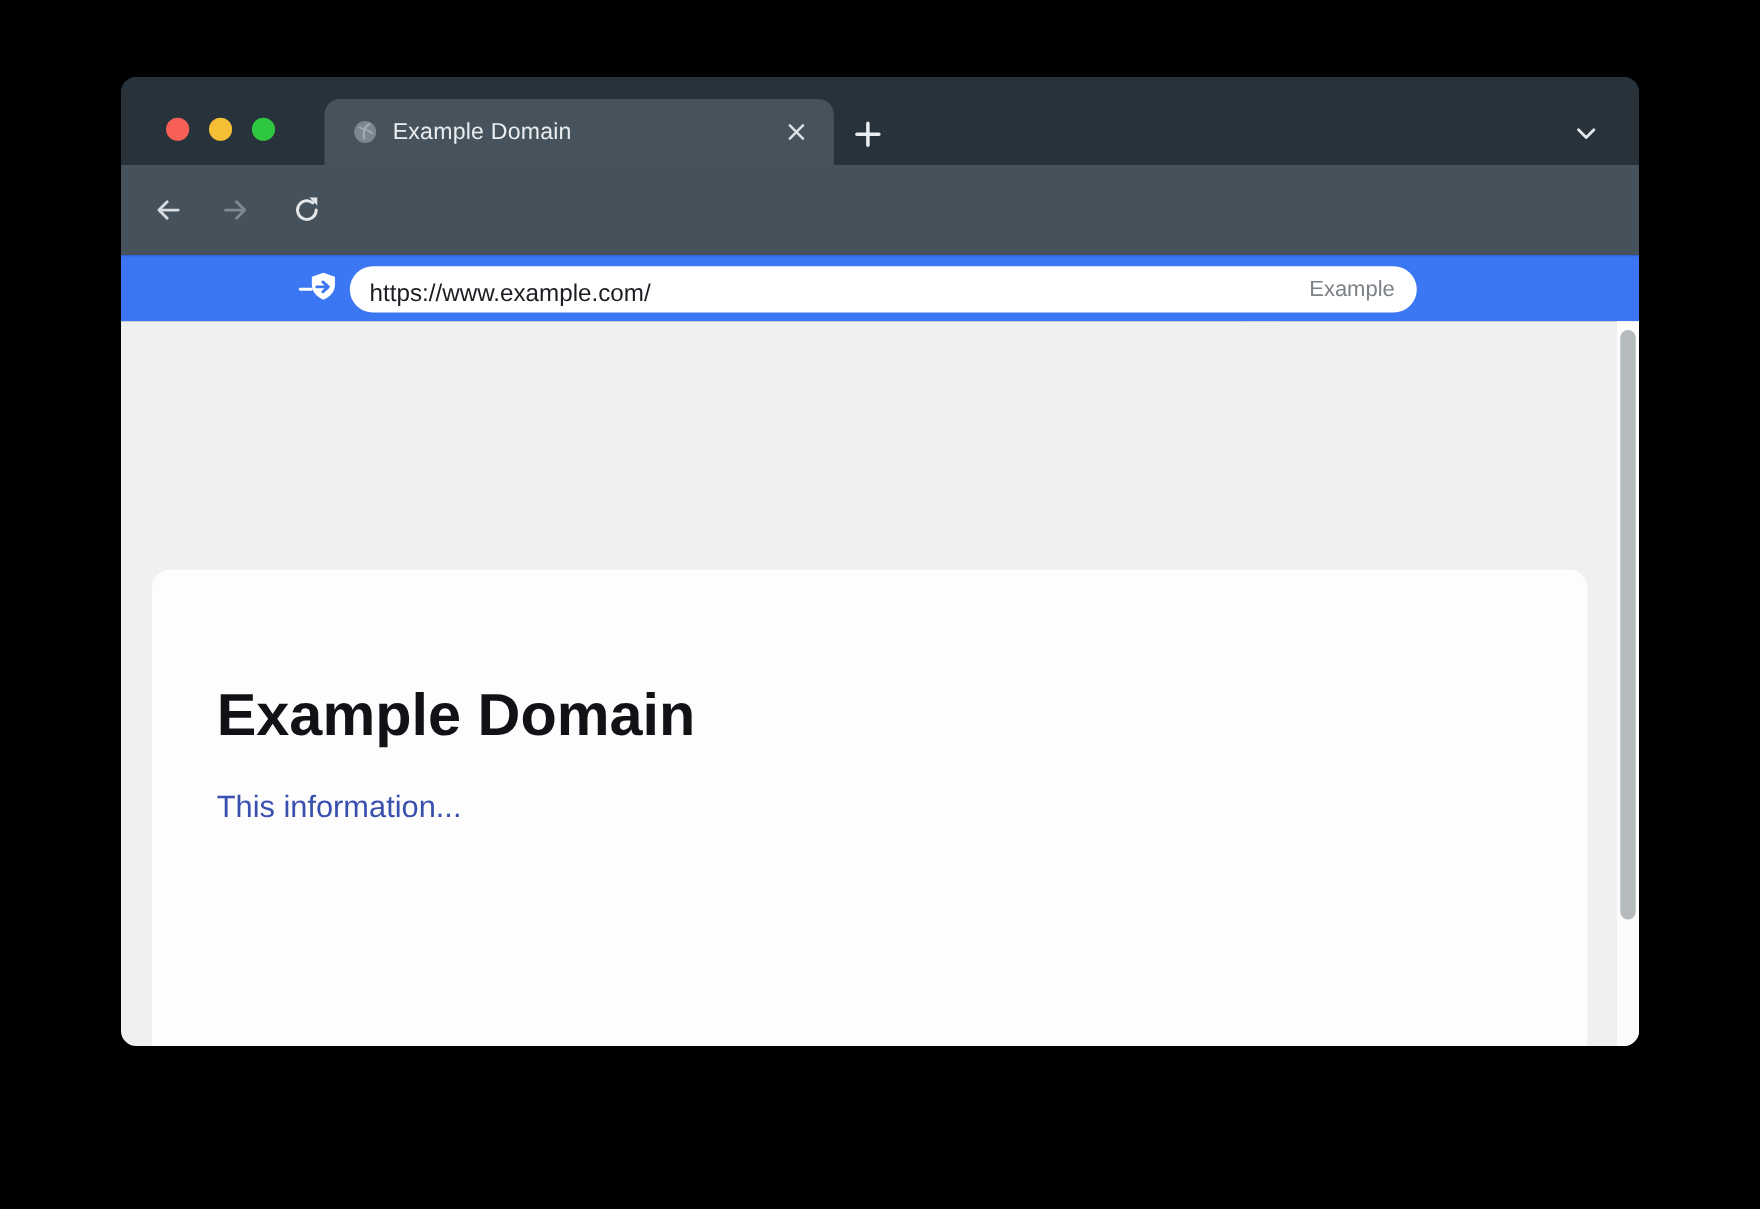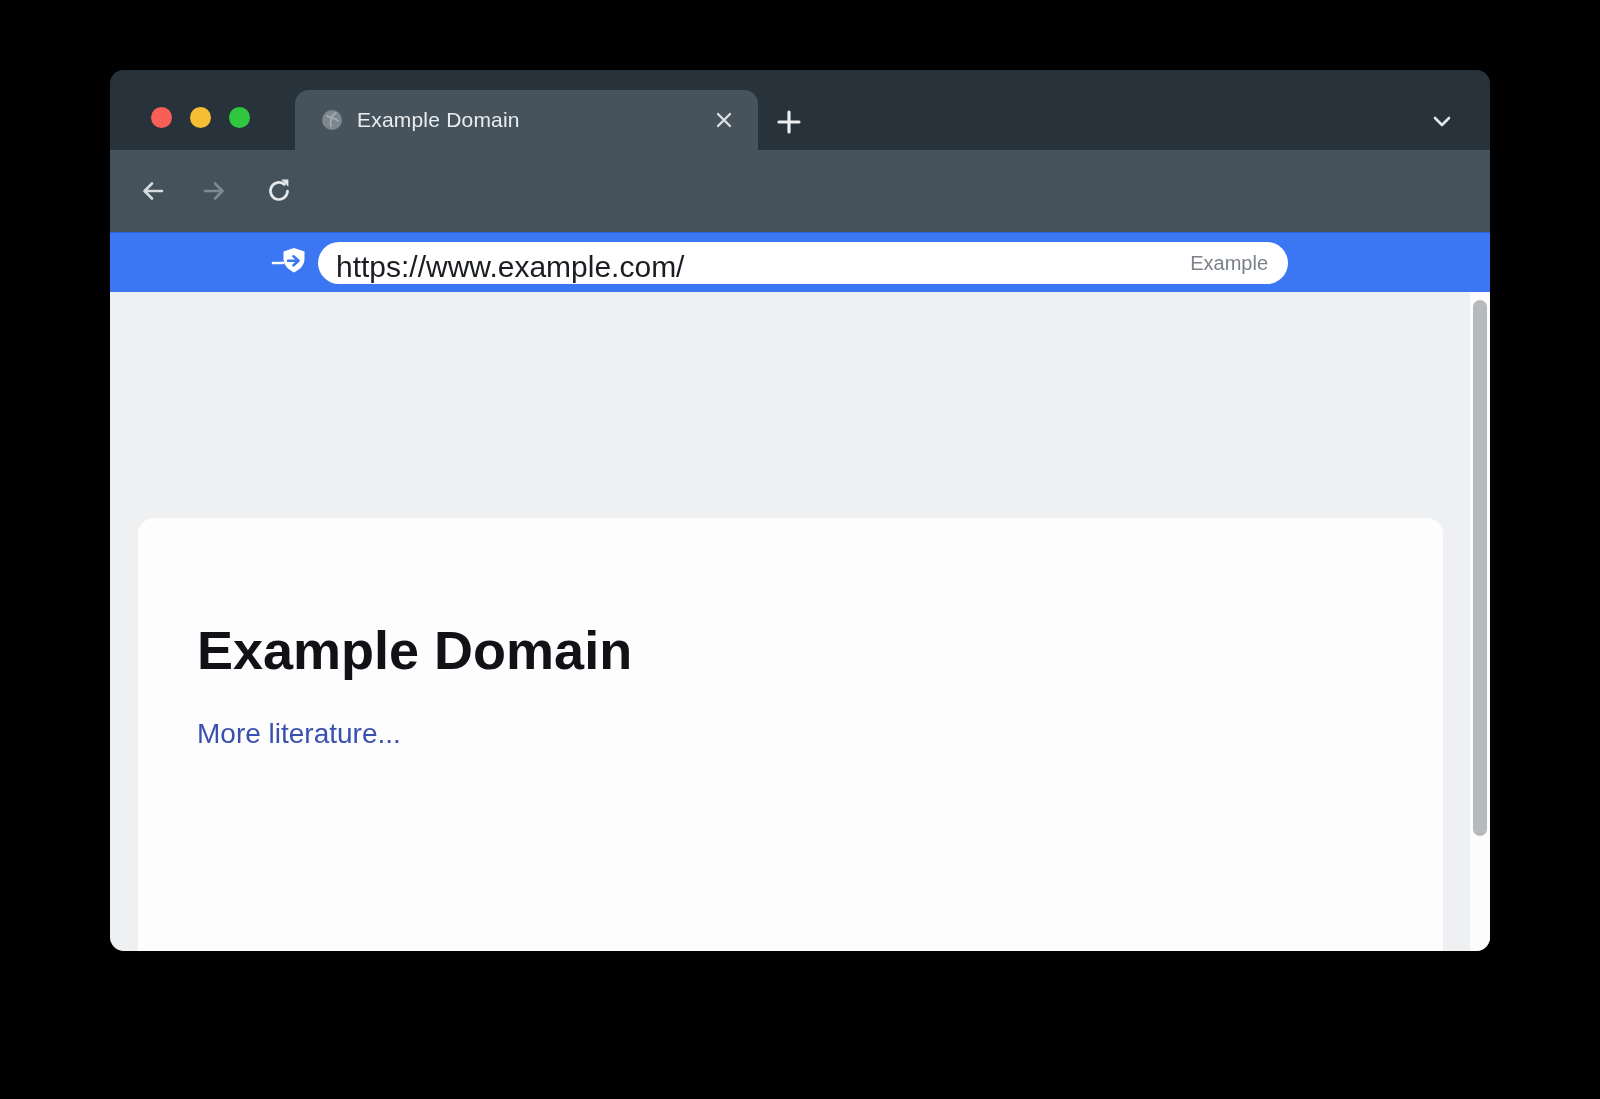--- a/index.html
+++ b/index.html
@@ -53,21 +53,21 @@
   .menu-dots span { width:5px; height:5px; border-radius:50%; background:#e5e9eb; }
 
   
   .iso-bar { position:absolute; left:0; top:162px; width:100%; height:60px; background:#3b77f2;
              border-top:1px solid #2c63d8; }
   .iso-shield { position:absolute; left:160px; top:13px; width:42px; height:34px; }
   .iso-pill { position:absolute; left:208px; top:9px; width:970px; height:42px;
               background:#fff; border-radius:21px; }
   .iso-url { position:absolute; left:0; top:0; width:780px; height:50px; border:none; outline:none;
              background:transparent; padding:0 0 0 18px; font-family:"Liberation Sans","DejaVu Sans",sans-serif;
-             font-size:30px; color:#1a1d21; }
+             font-size:22px; color:#1a1d21; }
   .iso-min { position:absolute; right:0; top:0; height:42px; line-height:42px; padding:0 20px;
              border:none; background:transparent; font-family:"Liberation Sans","DejaVu Sans",sans-serif;
              font-size:20px; color:#7b8187; cursor:default; }
 
   
   .content { position:absolute; left:0; top:222px; width:100%; height:659px; background:#eff0f2; }
   .scroll-track { position:absolute; left:1360px; top:0; width:20px; height:659px; background:#fcfcfd; }
   .scroll-thumb { position:absolute; left:3px; top:8px; width:14px; height:536px; border-radius:7px; background:#b5bbbd; }
   .card { position:absolute; left:28px; top:226px; width:1305px; height:470px;
           background:#fdfdfe; border-radius:16px; padding:0 59px; }
@@ -222,18 +222,18 @@
         <button class="iso-min">Example</button>
       </div>
     </div>
 
     <div class="content">
       <div class="scroll-track">
         <div class="scroll-thumb"></div>
       </div>
       <div class="card">
         <h1 class="page-heading">Example Domain</h1>
-        <a class="page-link" href="#">More literature...</a>
+        <a class="page-link" href="#">This information...</a>
       </div>
     </div>
 
   </div>
 </div>
 
 </body></html>

